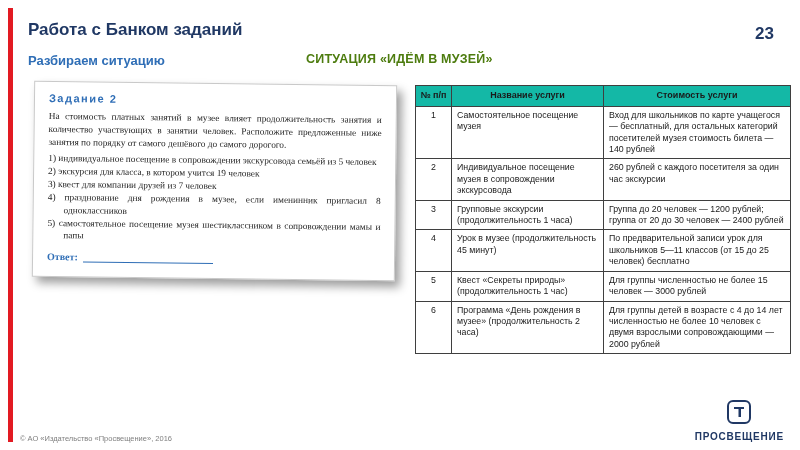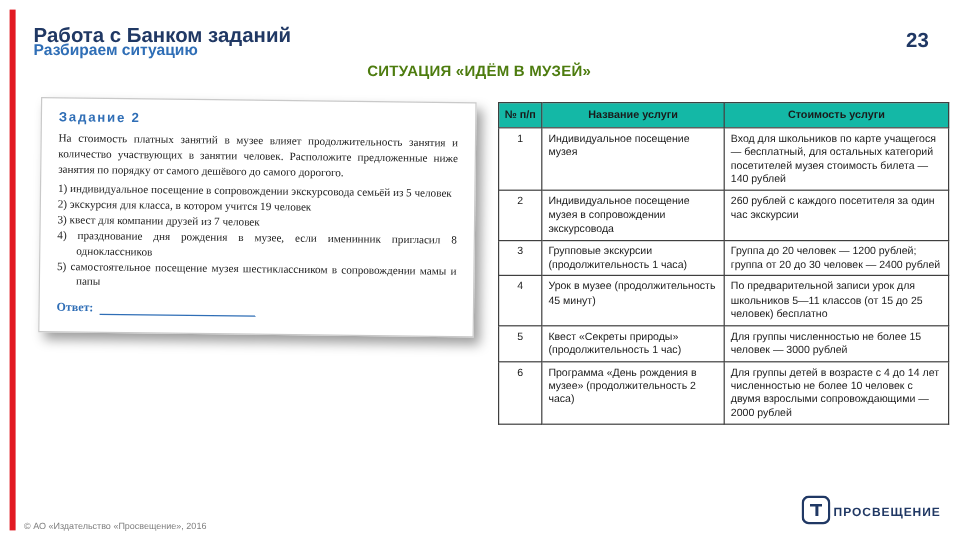--- a/index.html
+++ b/index.html
@@ -16,21 +16,21 @@
   .red-stripe {
     position: absolute; left: 8px; top: 8px; bottom: 8px;
     width: 5px; background: #e21a22;
   }
 
   .header-title {
     position: absolute; left: 28px; top: 20px;
     font-size: 17px; font-weight: bold; color: #203864;
   }
   .header-subtitle {
-    position: absolute; left: 28px; top: 34px;
+    position: absolute; left: 28px; top: 53px;
     font-size: 13px; font-weight: bold; color: #2f6eb6;
   }
   .page-number {
     position: absolute; right: 26px; top: 24px;
     font-size: 17px; font-weight: bold; color: #203864;
   }
   .situation-heading {
     position: absolute; left: 306px; top: 52px;
     font-size: 12.5px; font-weight: bold; color: #4d7c0f;
     letter-spacing: 0.2px;
@@ -96,21 +96,21 @@
   .col-cost  { width: 187px; }
   .cell-num  { text-align: center !important; }
 
   
   .copyright {
     position: absolute; left: 20px; bottom: 7px;
     font-size: 7.5px; color: #7f7f7f;
   }
   .logo {
     position: absolute; right: 16px; bottom: 8px;
-    display: flex; flex-direction: row; align-items: center;
+    display: flex; flex-direction: column; align-items: center;
     gap: 3px;
   }
   .logo-wordmark {
     font-size: 10px; font-weight: bold; color: #203864;
     letter-spacing: 0.8px;
   }
 </style>
 </head>
 <body>
 
@@ -146,21 +146,21 @@
   <thead>
     <tr>
       <th>№ п/п</th>
       <th>Название услуги</th>
       <th>Стоимость услуги</th>
     </tr>
   </thead>
   <tbody>
     <tr>
       <td class="cell-num">1</td>
-      <td>Индивидуальное посещение музея</td>
+      <td>Самостоятельное посещение музея</td>
       <td>Вход для школьников по карте учащегося — бесплатный, для остальных категорий посетителей музея стоимость билета — 140 рублей</td>
     </tr>
     <tr>
       <td class="cell-num">2</td>
       <td>Индивидуальное посещение музея в сопровождении экскурсовода</td>
       <td>260 рублей с каждого посетителя за один час экскурсии</td>
     </tr>
     <tr>
       <td class="cell-num">3</td>
       <td>Групповые экскурсии (продолжительность 1 часа)</td>

